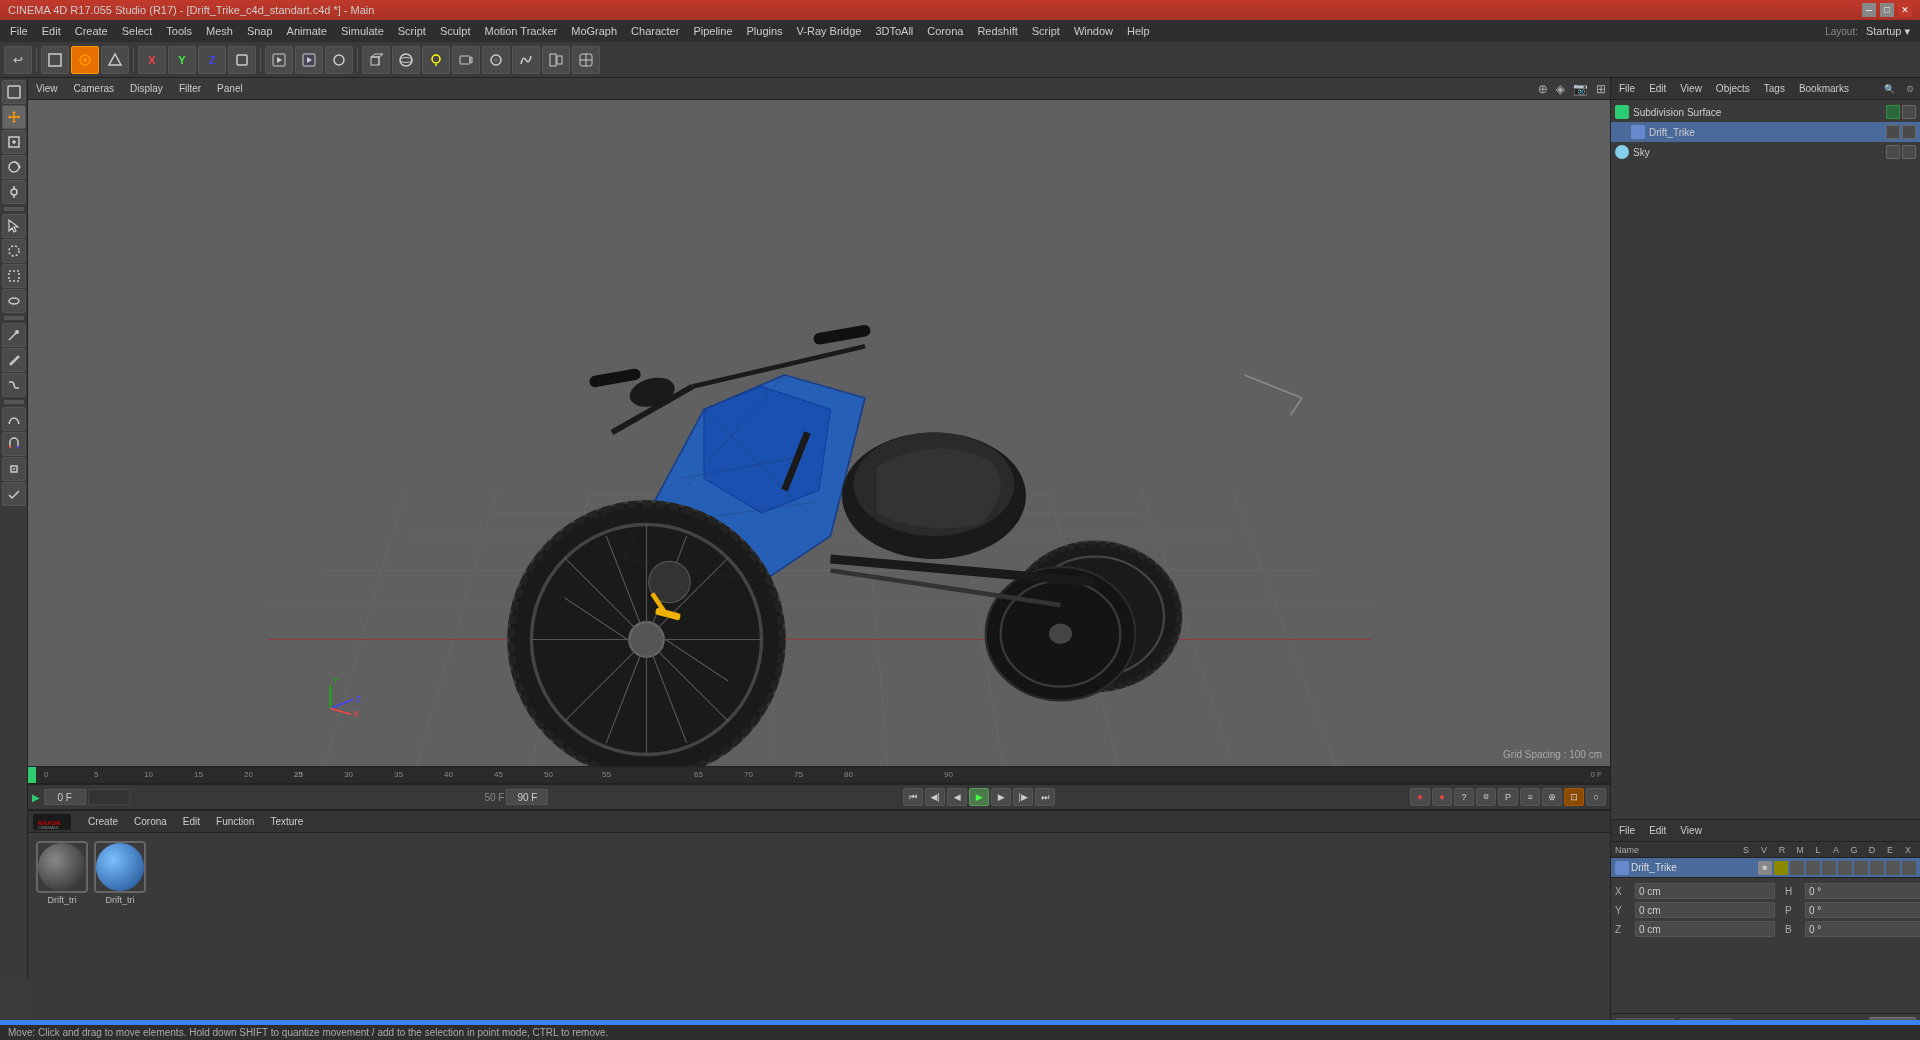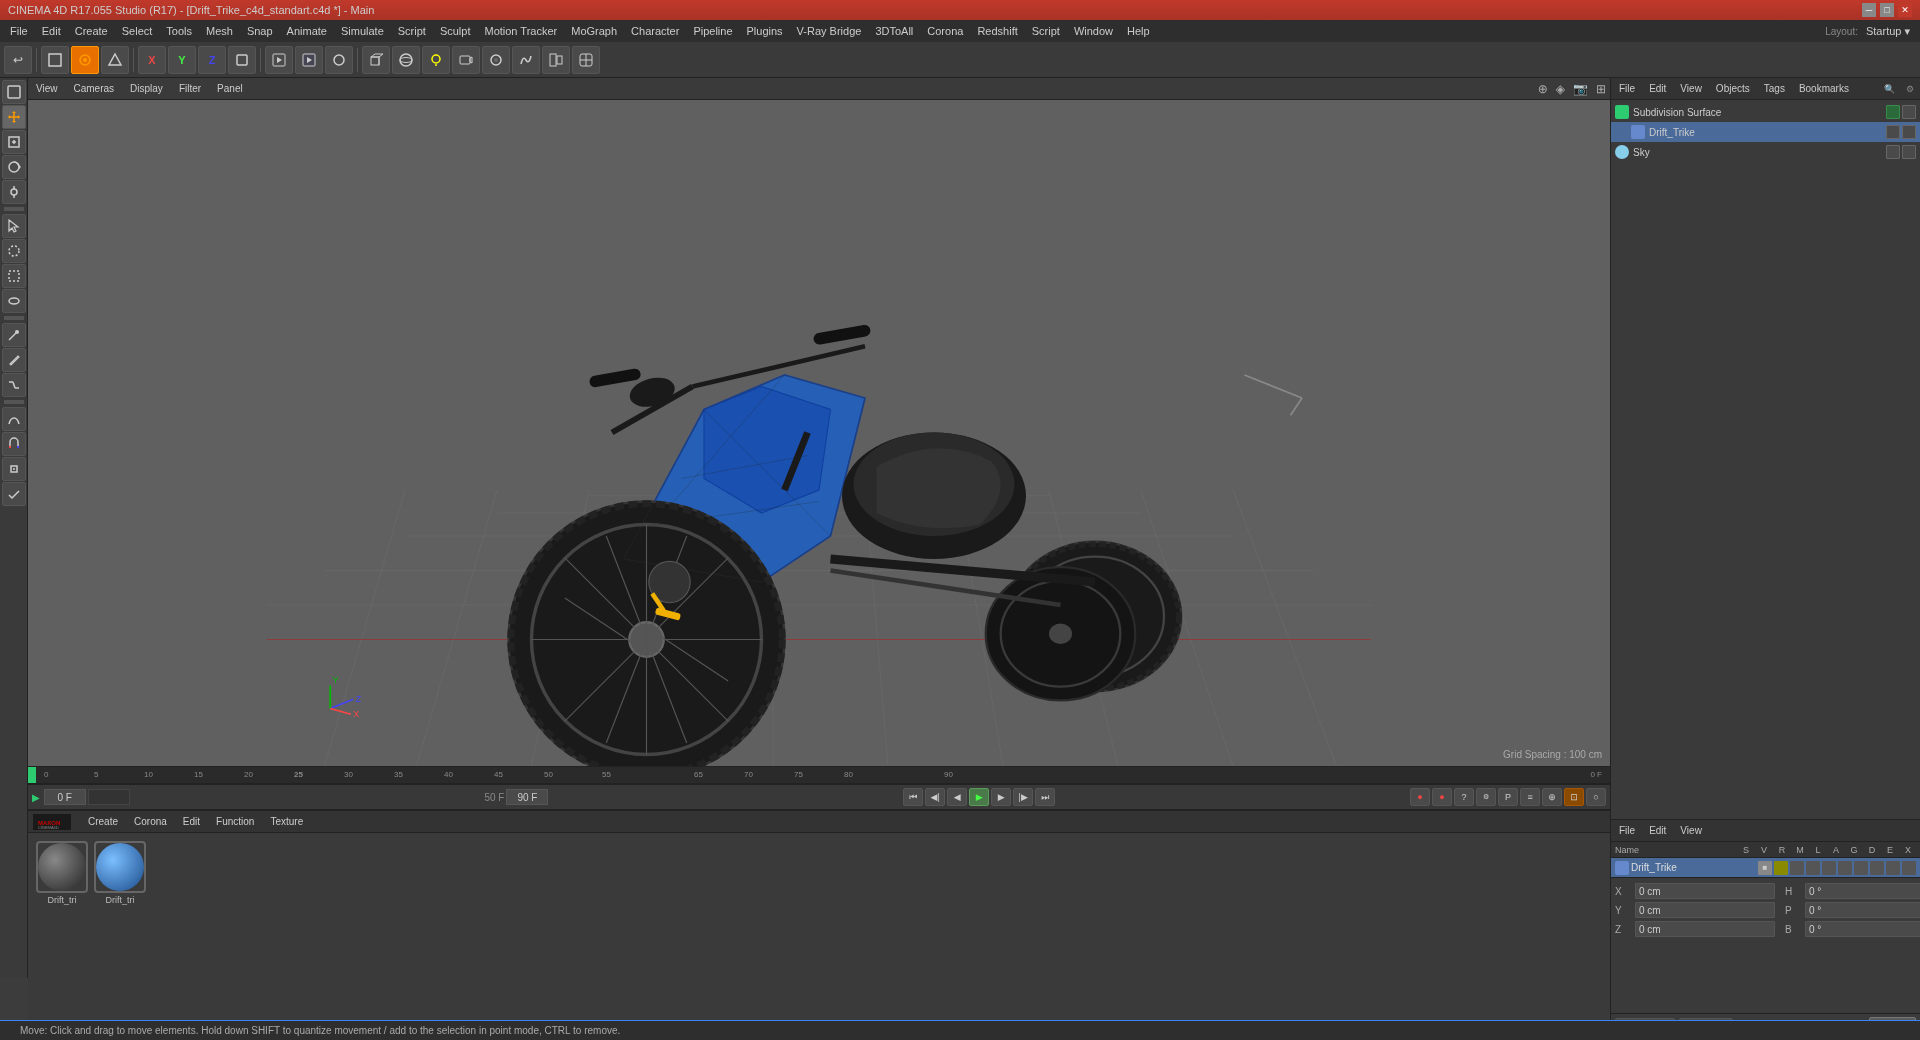--- a/index.html
+++ b/index.html
@@ -250,24 +250,24 @@
     }
     #status-bar {
       position: absolute;
       bottom: 0;
       left: 0;
       right: 0;
       height: 20px;
       background: #2e2e2e;
       display: flex;
       align-items: center;
-      padding: 0 20px;
+      padding: 0 8px;
       font-size: 10px;
       color: #aaa;
-      border-top: 1px solid #3b82f6;
+      border-top: 5px solid #3b82f6;
     }
 
     
     #right-panel {
       position: absolute;
       top: 78px;
       right: 0;
       width: 310px;
       bottom: 0;
       background: #3a3a3a;

